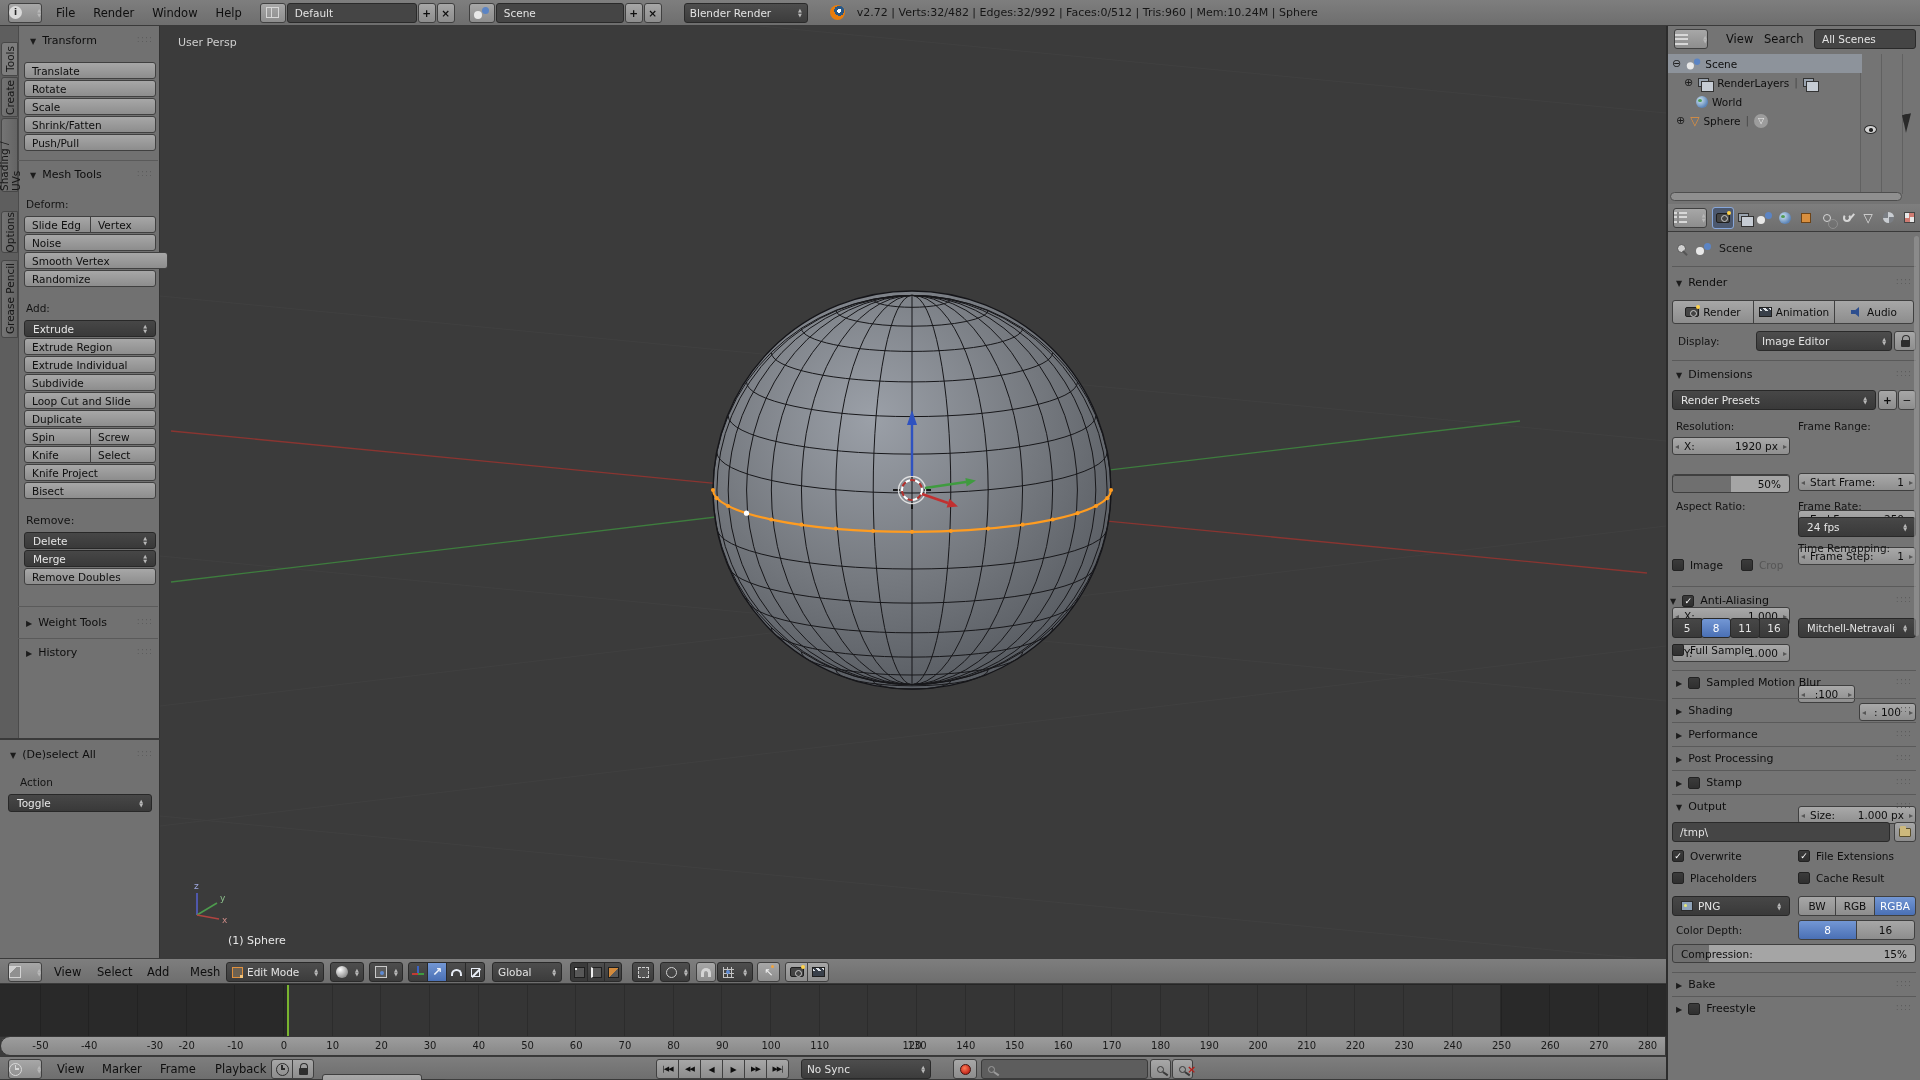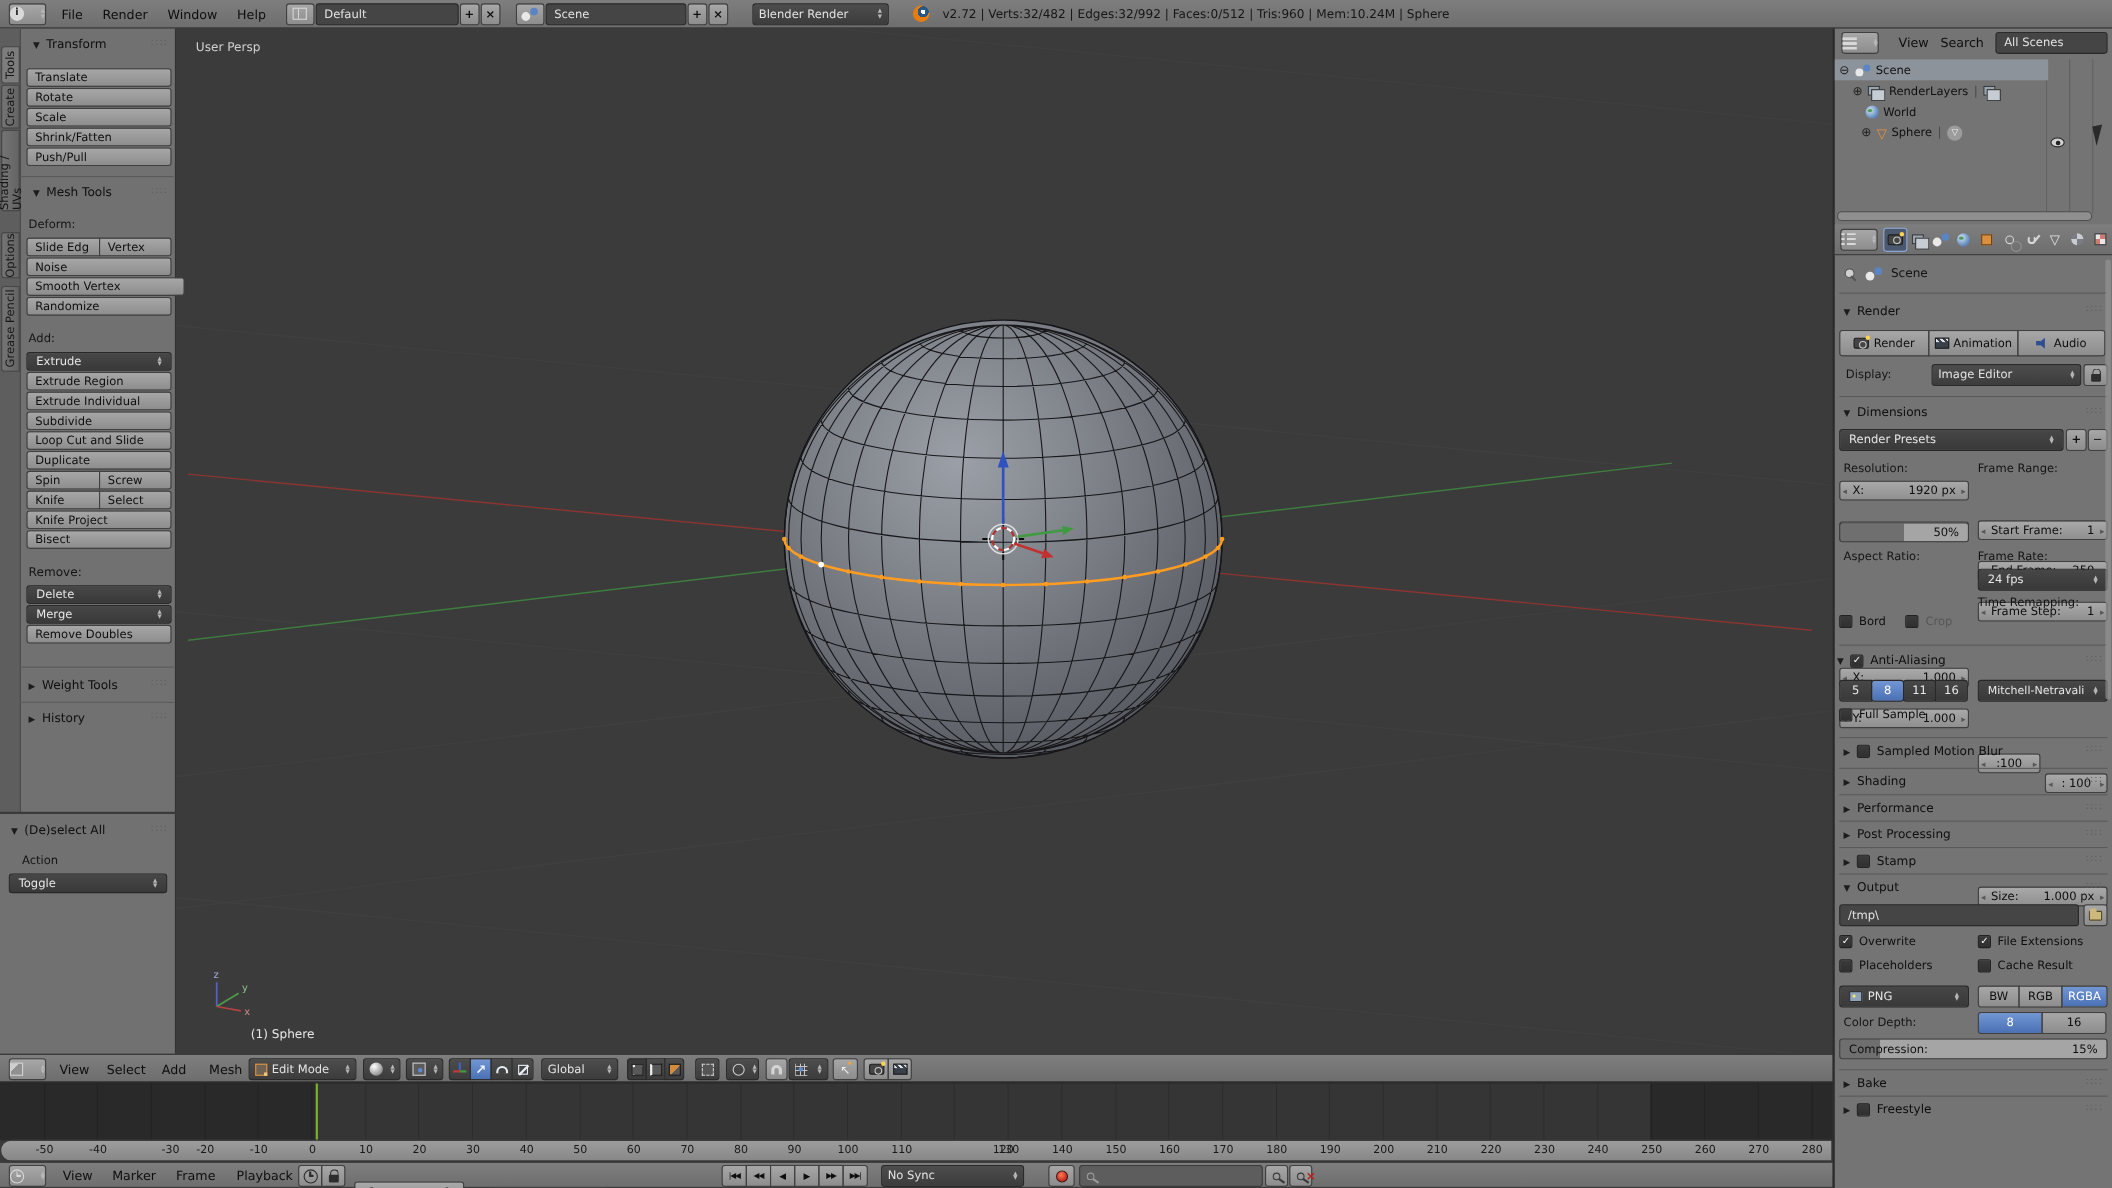--- a/index.html
+++ b/index.html
@@ -619,21 +619,21 @@
     <span class="exp exp-plus"></span>
     <span class="i ic-layers" style="margin-left:5px"></span>
     <span class="ollbl" style="margin-left:8px">RenderLayers</span>
     <span style="margin:0 5px;color:#4a4a4a">|</span>
     <span class="i ic-layers"></span>
   </div>
   <div class="abs row" style="left:0;top:66px;width:252px;height:19px;padding-left:28px">
     <span class="i ic-world"></span>
     <span class="ollbl">World</span>
   </div>
-  <div class="abs row" style="left:0;top:85px;width:252px;height:19px;padding-left:24px">
+  <div class="abs row" style="left:0;top:85px;width:252px;height:19px;padding-left:8px">
     <span class="exp exp-plus"></span>
     <span class="i ic-meshtri" style="margin-left:5px"></span>
     <span class="ollbl">Sphere</span>
     <span style="margin:0 5px;color:#4a4a4a">|</span>
     <span class="i ic-meshdata"></span>
   </div>
   <span class="abs i ic-eye" style="left:196px;top:90px"></span>
   <span class="abs i ic-cursor" style="left:219px;top:88px"></span>
   
   <div class="abs" style="left:2px;top:166px;width:232px;height:9px;background:#8f8f8f;border:1px solid #4e4e4e;border-radius:5px"></div>
@@ -761,21 +761,21 @@
       <span>Y:</span>
       <span class="v">1.000</span>
     </div>
   <div class="abs mbtn" style="left:130px;top:313px;width:118px;height:20px">
       <span>24 fps</span>
       <span class="spin"></span>
     </div>
   <span class="abs" style="left:130px;top:338px;font-size:10.5px">Time Remapping:</span>
   <div class="abs row" style="left:4px;top:355px">
     <span class="check"></span>
-      <span class="chklbl">Bord</span>
+      <span class="chklbl">Image</span>
     <span class="check" style="margin-left:18px"></span>
       <span class="chklbl" style="color:#565656">Crop</span>
   </div>
   <div class="abs fld" style="left:130px;top:355px;width:57px;height:18px;justify-content:center">
       <span>:100</span>
     </div>
   <div class="abs fld" style="left:191px;top:355px;width:57px;height:18px;justify-content:center">
       <span>: 100</span>
     </div>
 

